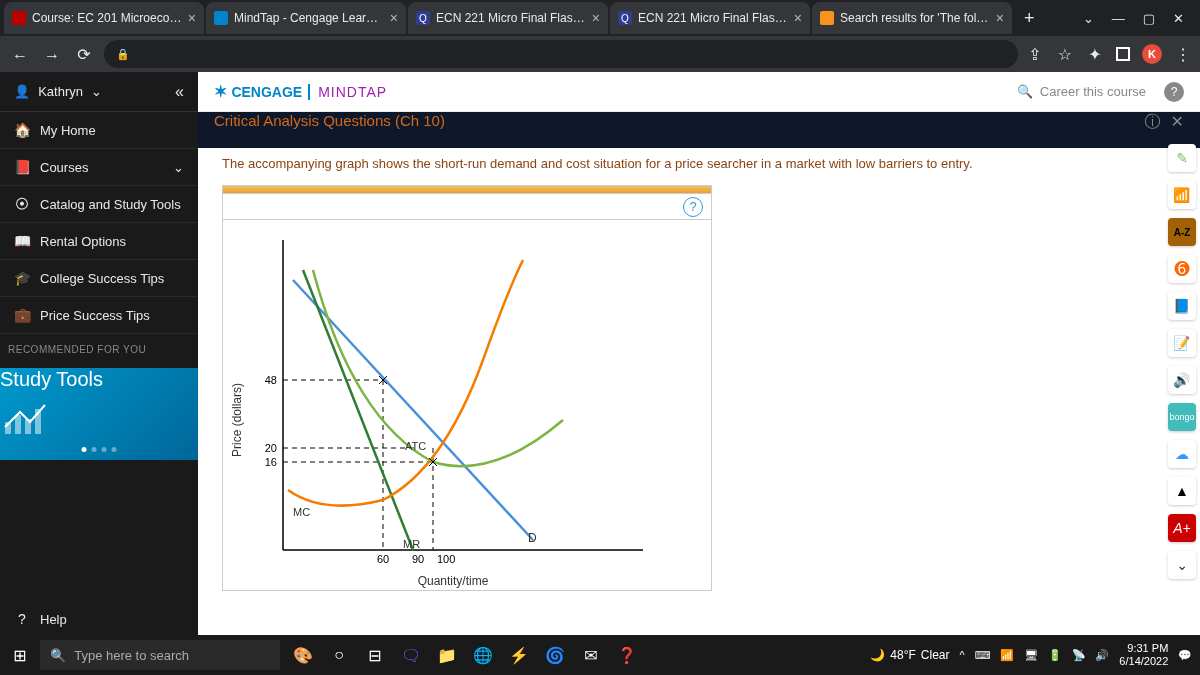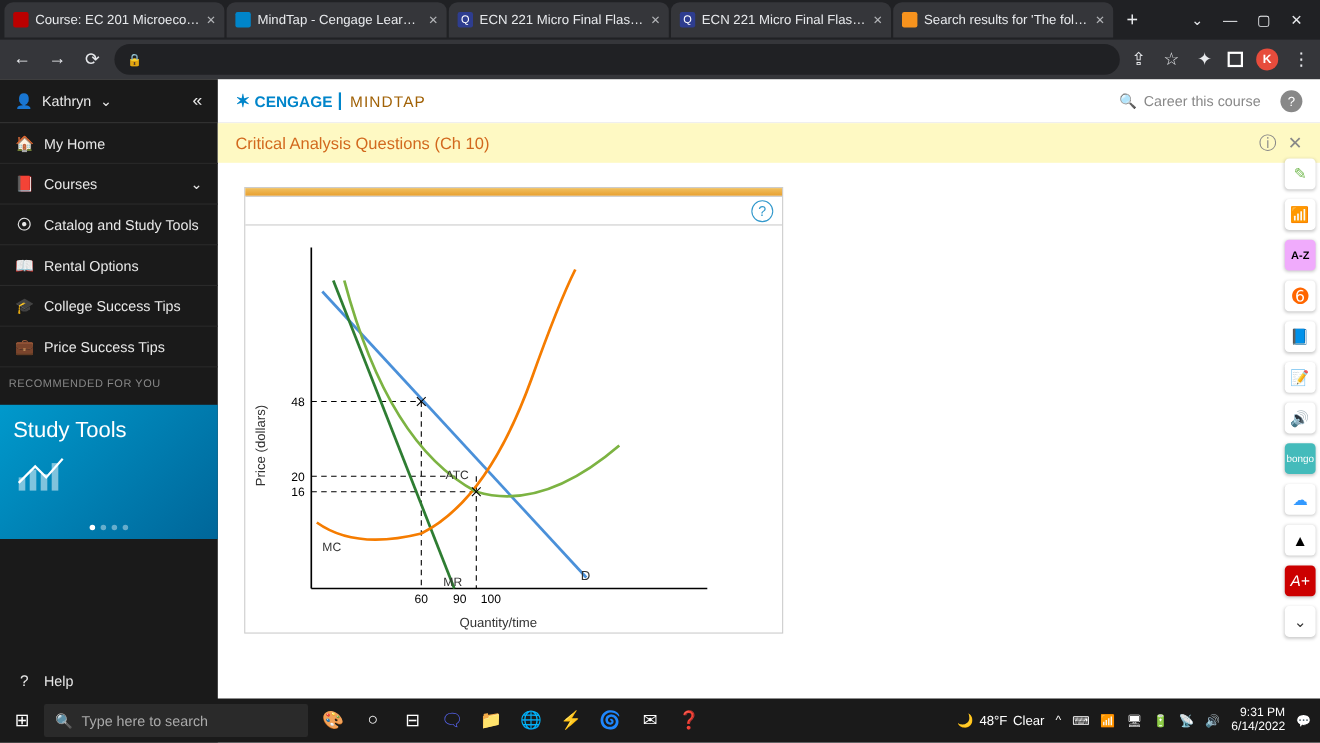--- a/index.html
+++ b/index.html
@@ -22,34 +22,34 @@
 .ext-icon{width:18px;height:18px;display:flex;align-items:center;justify-content:center;cursor:pointer}
 .kbadge{background:#e74c3c;color:#fff;width:20px;height:20px;border-radius:50%;display:flex;align-items:center;justify-content:center;font-size:11px;font-weight:bold}
 .app{flex:1;display:flex;background:#fff;position:relative}
 .sidebar{width:198px;background:#1a1a1a;color:#e8e8e8;display:flex;flex-direction:column;font-size:13px}
 .userrow{height:40px;display:flex;align-items:center;padding:0 14px;border-bottom:1px solid #333;justify-content:space-between}
 .userrow .u{display:flex;align-items:center;gap:8px}
 .collapse{font-size:16px;cursor:pointer}
 .menuitem{height:37px;display:flex;align-items:center;padding:0 14px;gap:10px;cursor:pointer;border-bottom:1px solid #2a2a2a}
 .micon{width:16px;text-align:center;font-size:14px}
 .recom{font-size:10px;color:#888;padding:10px 8px 13px;letter-spacing:.5px}
-.promo{height:122px;background:linear-gradient(135deg,#0099cc,#006699);position:relative;padding:12px;color:#fff}
+.promo{height:92px;background:linear-gradient(135deg,#0099cc,#006699);position:relative;color:#fff}
 .promo-title{font-size:20px;font-weight:300;margin-bottom:6px}
 .promo-sub{font-size:11px;position:absolute;bottom:24px;left:8px}
 .dots{position:absolute;bottom:8px;left:50%;transform:translateX(-50%);display:flex;gap:5px}
 .dots span{width:5px;height:5px;border-radius:50%;background:rgba(255,255,255,.4)}
 .dots span.on{background:#fff}
 .content{flex:1;display:flex;flex-direction:column;position:relative}
 .brandbar{height:40px;display:flex;align-items:center;padding:0 16px;gap:6px;border-bottom:1px solid #eee}
 .clogo{font-size:14px;font-weight:bold;color:#0085ca;display:flex;align-items:center;gap:4px}
 .clogo .star{color:#0085ca;font-size:16px}
-.mtap{color:#a16207;font-size:14px;border-left:2px solid #0085ca;padding-left:8px;letter-spacing:1px}
+.mtap{color:#a21caf;font-size:14px;border-left:2px solid #0085ca;padding-left:8px;letter-spacing:1px}
 .searchcourse{margin-left:auto;color:#888;font-size:13px;display:flex;align-items:center;gap:6px}
 .helpq{width:20px;height:20px;border-radius:50%;background:#888;color:#fff;display:flex;align-items:center;justify-content:center;font-size:12px;margin-left:12px}
-.titlebar{height:36px;background:#fef9c3;display:flex;align-items:center;padding:0 16px;color:#d2691e;font-size:15px}
+.titlebar{height:36px;background:#0f172a;display:flex;padding:0 16px;color:#d2691e;font-size:15px}
 .titlebar .tacts{margin-left:auto;display:flex;gap:10px;color:#888;font-size:16px}
 .body{flex:1;padding:8px 24px;overflow:auto;position:relative;font-size:13px;color:#333}
 .qtext{color:#8b4513;margin-bottom:10px}
 .graphbox{border:1px solid #ccc;width:490px;margin:14px 0;position:relative}
 .gtop{height:8px;background:linear-gradient(#f0c060,#e8a030);border-bottom:1px solid #ccc}
 .gtool{height:26px;border-bottom:1px solid #ccc;display:flex;justify-content:flex-end;align-items:center;padding:0 8px}
 .ghelp{width:20px;height:20px;border:1px solid #39c;border-radius:50%;color:#39c;display:flex;align-items:center;justify-content:center;font-size:13px;cursor:pointer}
 .plot{position:relative;height:370px}
 .rsb{position:absolute;right:0;top:72px;width:36px;display:flex;flex-direction:column;gap:9px;align-items:center}
 .ricon{width:28px;height:28px;border-radius:4px;display:flex;align-items:center;justify-content:center;font-size:14px;cursor:pointer;box-shadow:0 1px 3px rgba(0,0,0,.2)}
@@ -196,20 +196,21 @@
         <span class="helpq">?</span>
       </div>
       <div class="titlebar">
         <span>Critical Analysis Questions (Ch 10)</span>
         <div class="tacts">
             <span>ⓘ</span>
             <span>✕</span>
           </div>
       </div>
       <div class="body">
+        <div class="qtext">The accompanying graph shows the short-run demand and cost situation for a price searcher in a market with low barriers to entry.</div>
         <div class="graphbox">
           <div class="gtop"></div>
           <div class="gtool">
               <span class="ghelp">?</span>
             </div>
           <div class="plot">
             <svg width="488" height="370" viewBox="0 0 488 370">
               <text x="18" y="200" transform="rotate(-90 18 200)" text-anchor="middle" font-size="12" fill="#333">Price (dollars)</text>
               <text x="230" y="365" text-anchor="middle" font-size="12" fill="#333">Quantity/time</text>
               <line x1="60" y1="20" x2="60" y2="330" stroke="#000" stroke-width="1.5"></line>
@@ -246,21 +247,21 @@
               <line x1="206" y1="238" x2="214" y2="246" stroke="#000"></line>
                 <line x1="206" y1="246" x2="214" y2="238" stroke="#000"></line>
             </svg>
           </div>
         </div>
       </div>
 
       <div class="rsb">
         <span class="ricon" style="background:#fff;color:#7b5">✎</span>
         <span class="ricon" style="background:#fff;color:#f60">📶</span>
-        <span class="ricon" style="background:#f0abfc;color:#000;font-size:10px;font-weight:bold">A-Z</span>
+        <span class="ricon" style="background:#a16207;color:#000;font-size:10px;font-weight:bold">A-Z</span>
         <span class="ricon" style="background:#fff;color:#f60;font-size:18px">➏</span>
         <span class="ricon" style="background:#fff;color:#36c">📘</span>
         <span class="ricon" style="background:#fff">📝</span>
         <span class="ricon" style="background:#fff;color:#39c">🔊</span>
         <span class="ricon" style="background:#4bb;color:#fff;font-size:9px">bongo</span>
         <span class="ricon" style="background:#fff;color:#39f">☁</span>
         <span class="ricon" style="background:#fff">▲</span>
         <span class="ricon" style="background:#c00;color:#fff;font-style:italic">A+</span>
         <span class="ricon" style="background:#fff;color:#333">⌄</span>
       </div>

